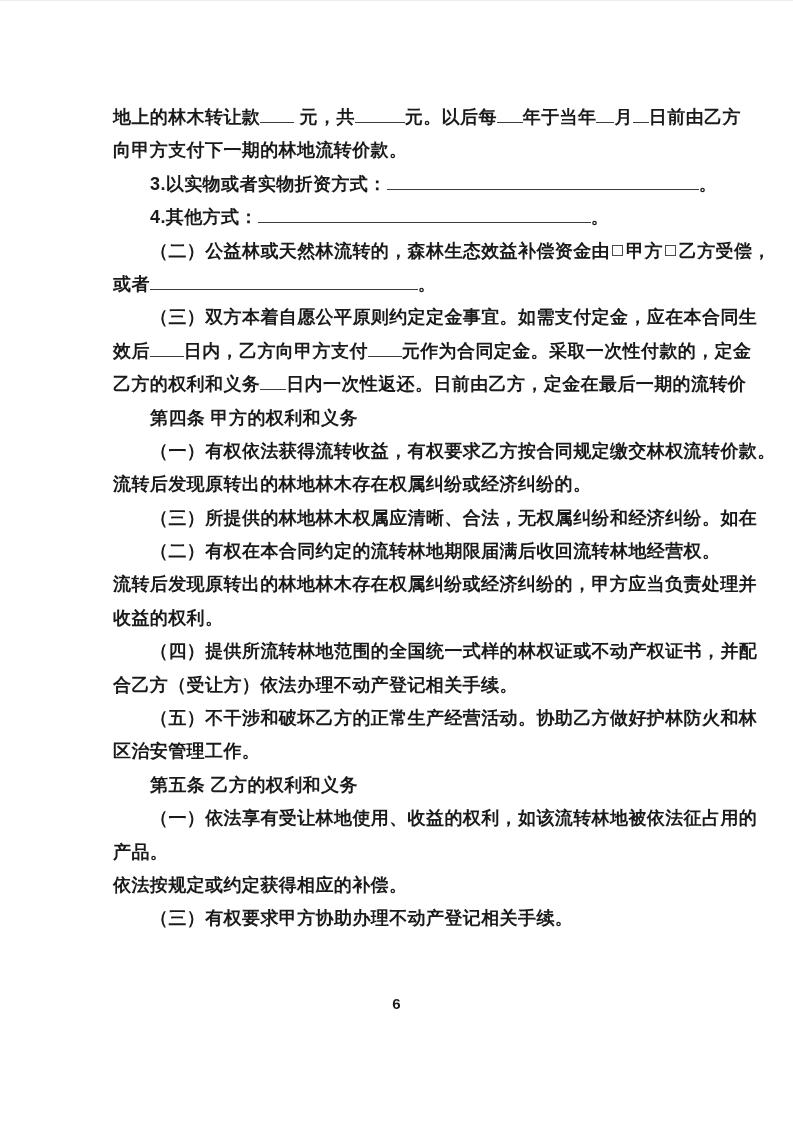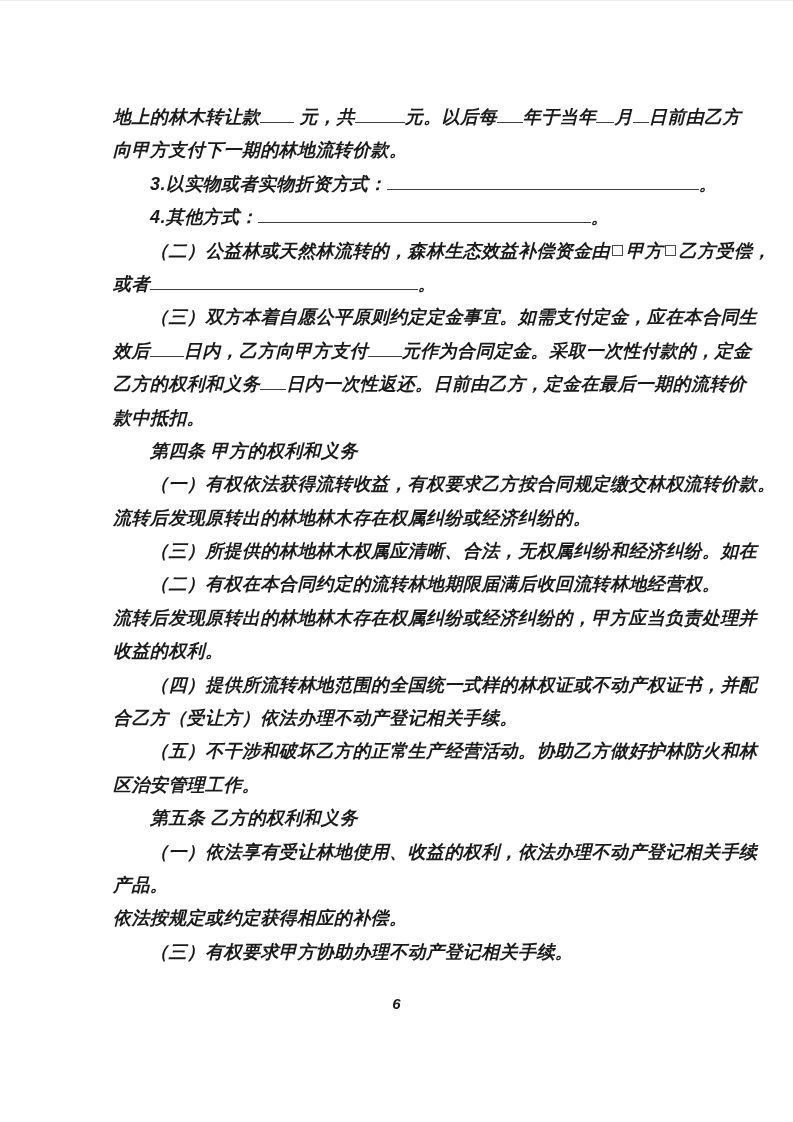--- a/index.html
+++ b/index.html
@@ -11,21 +11,20 @@
     position: relative;
     width: 793px;
     height: 1122px;
     background: #ffffff;
     border-top: 1px solid #ececec;
     box-sizing: border-box;
     overflow: hidden;
     font-family: "Liberation Sans", "DejaVu Sans", sans-serif;
     font-weight: 700;
     color: #1a1a1a;
-    font-style: italic;
   }
   .page-content {
     position: absolute;
     left: 113px;
     top: 100px;
     width: 578px;
   }
   .line {
     height: 33.4px;
     line-height: 33.4px;
@@ -69,32 +68,31 @@
   <div class="page-content">
       <div class="line"><span class="run">地上的林木转让款</span><span class="blank" style="width: 34px;"></span><span class="run"> 元，共</span><span class="blank" style="width: 50px;"></span><span class="run">元。以后每</span><span class="blank" style="width: 26px;"></span><span class="run">年于当年</span><span class="blank" style="width: 18px;"></span><span class="run">月</span><span class="blank" style="width: 16px;"></span><span class="run">日前由乙方</span></div>
       <div class="line"><span class="run">向甲方支付下一期的林地流转价款。</span></div>
       <div class="line indent"><span class="run">3.以实物或者实物折资方式：</span><span class="blank" style="width: 312px;"></span><span class="run">。</span></div>
       <div class="line indent"><span class="run">4.其他方式：</span><span class="blank" style="width: 333px;"></span><span class="run">。</span></div>
       <div class="line indent"><span class="run">（二）公益林或天然林流转的，森林生态效益补偿资金由</span><span class="checkbox"></span><span class="run">甲方</span><span class="checkbox"></span><span class="run">乙方受偿，</span></div>
       <div class="line"><span class="run">或者</span><span class="blank" style="width: 268px;"></span><span class="run">。</span></div>
       <div class="line indent"><span class="run">（三）双方本着自愿公平原则约定定金事宜。如需支付定金，应在本合同生</span></div>
       <div class="line"><span class="run">效后</span><span class="blank" style="width: 34px;"></span><span class="run">日内，乙方向甲方支付</span><span class="blank" style="width: 34px;"></span><span class="run">元作为合同定金。采取一次性付款的，定金</span></div>
       <div class="line"><span class="run">乙方的权利和义务</span><span class="blank" style="width: 26px;"></span><span class="run">日内一次性返还。日前由乙方，定金在最后一期的流转价</span></div>
-      <div class="line"><span class="run">款中抵扣。</span></div>
       <div class="line indent"><span class="run">第四条 甲方的权利和义务</span></div>
       <div class="line indent"><span class="run">（一）有权依法获得流转收益，有权要求乙方按合同规定缴交林权流转价款。</span></div>
       <div class="line"><span class="run">流转后发现原转出的林地林木存在权属纠纷或经济纠纷的。</span></div>
       <div class="line indent"><span class="run">（三）所提供的林地林木权属应清晰、合法，无权属纠纷和经济纠纷。如在</span></div>
       <div class="line indent"><span class="run">（二）有权在本合同约定的流转林地期限届满后收回流转林地经营权。</span></div>
       <div class="line"><span class="run">流转后发现原转出的林地林木存在权属纠纷或经济纠纷的，甲方应当负责处理并</span></div>
       <div class="line"><span class="run">收益的权利。</span></div>
       <div class="line indent"><span class="run">（四）提供所流转林地范围的全国统一式样的林权证或不动产权证书，并配</span></div>
       <div class="line"><span class="run">合乙方（受让方）依法办理不动产登记相关手续。</span></div>
       <div class="line indent"><span class="run">（五）不干涉和破坏乙方的正常生产经营活动。协助乙方做好护林防火和林</span></div>
       <div class="line"><span class="run">区治安管理工作。</span></div>
       <div class="line indent"><span class="run">第五条 乙方的权利和义务</span></div>
-      <div class="line indent"><span class="run">（一）依法享有受让林地使用、收益的权利，依法办理不动产登记相关手续</span></div>
+      <div class="line indent"><span class="run">（一）依法享有受让林地使用、收益的权利，如该流转林地被依法征占用的</span></div>
       <div class="line"><span class="run">产品。</span></div>
       <div class="line"><span class="run">依法按规定或约定获得相应的补偿。</span></div>
       <div class="line indent"><span class="run">（三）有权要求甲方协助办理不动产登记相关手续。</span></div>
     </div>
   <div class="page-number">6</div>
 </div>
 
 </body></html>

